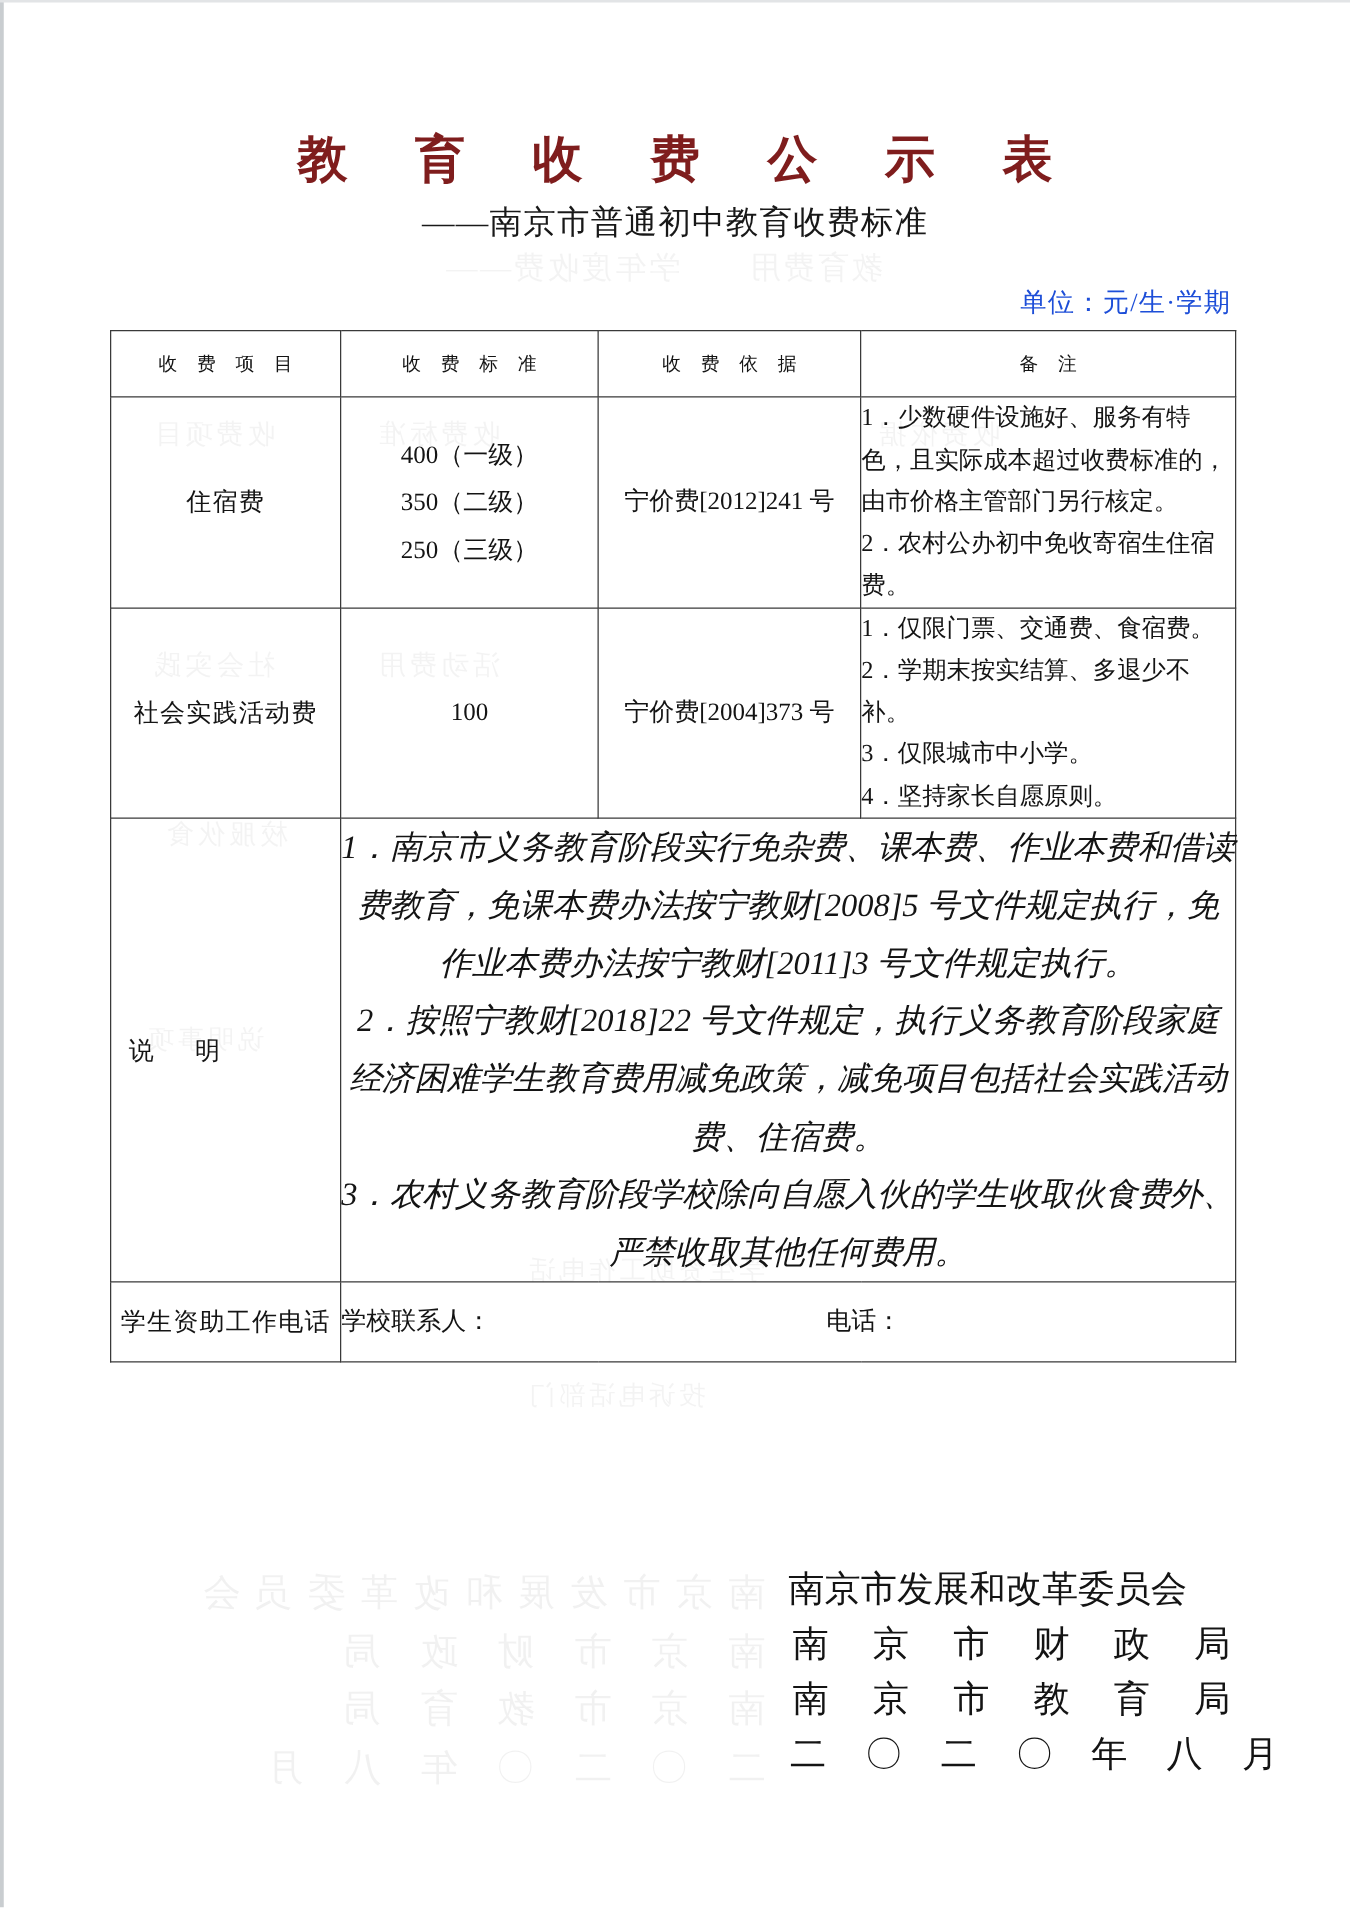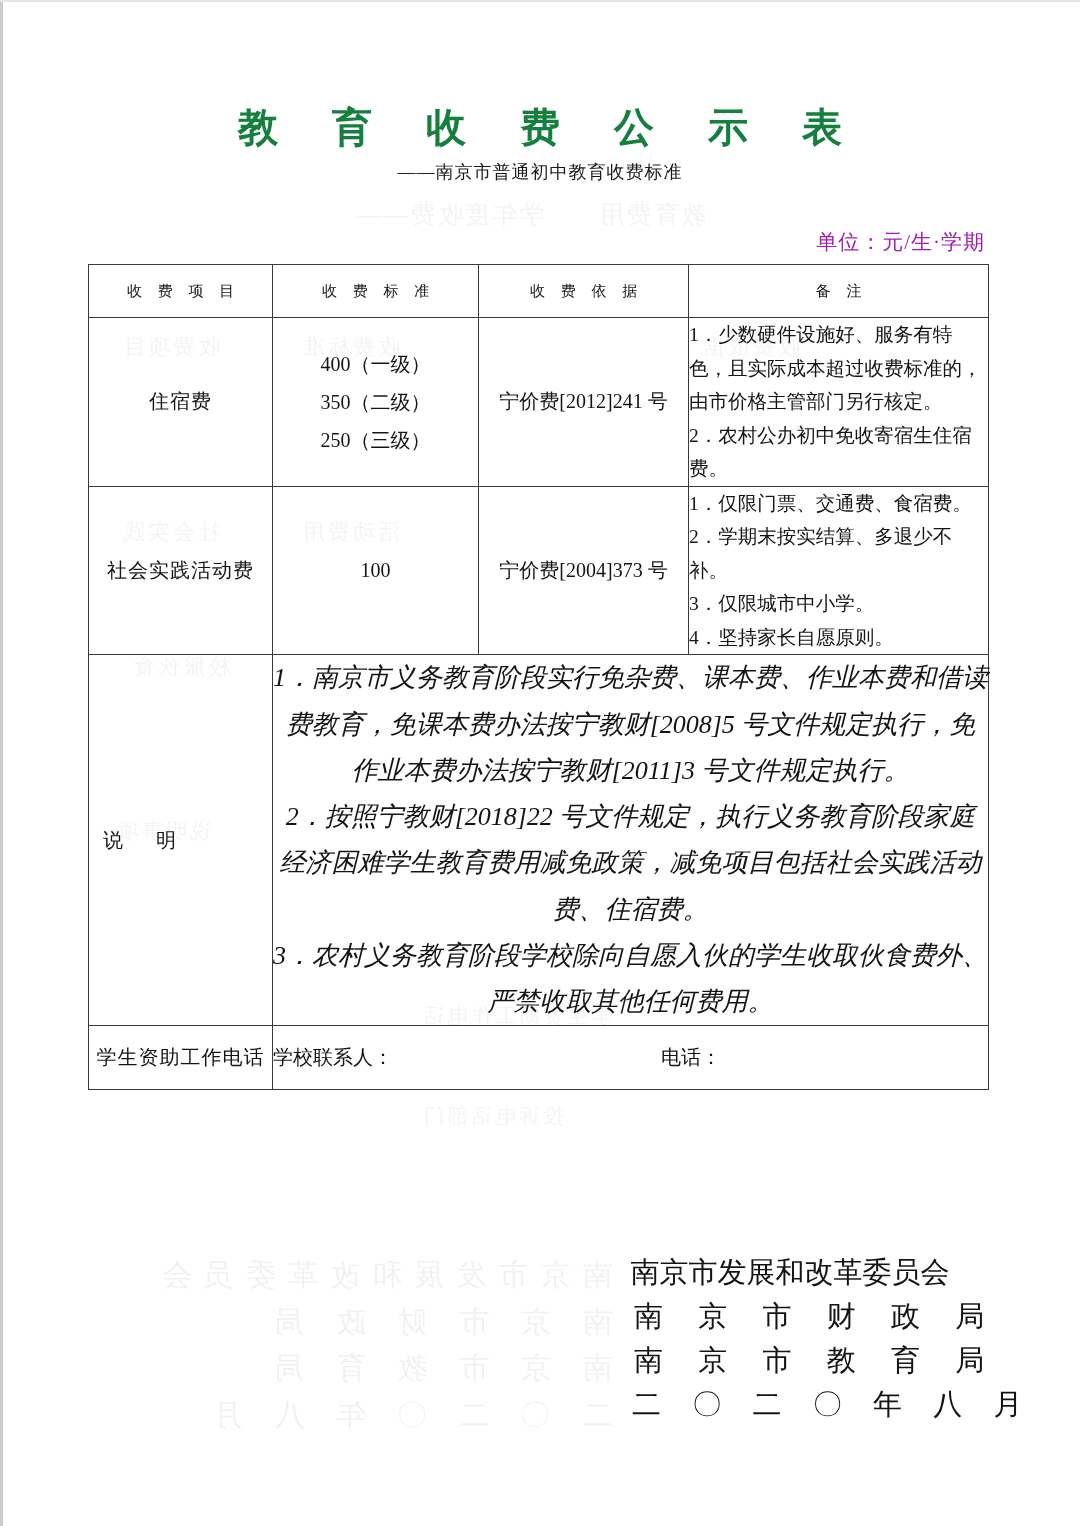--- a/index.html
+++ b/index.html
@@ -123,39 +123,39 @@
     position: absolute;
     left: 0;
     top: 100px;
     width: 1080px;
     text-align: center;
     font-size: 40px;
     font-weight: bold;
     letter-spacing: 22px;
     text-indent: 22px;
     font-family: "Liberation Serif", "DejaVu Serif", serif;
-    color: #15803d;
+    color: #7f1d1d;
   }
   .doc-subtitle {
     position: absolute;
     left: 0;
     top: 160px;
     width: 1080px;
     text-align: center;
-    font-size: 18px;
+    font-size: 26px;
     letter-spacing: 1px;
     color: #181818;
   }
   .unit-line {
     position: absolute;
     right: 95px;
     top: 228px;
     font-size: 21px;
     letter-spacing: 1px;
-    color: #a21caf;
+    color: #1d4ed8;
   }
 
   
   .fee-table {
     position: absolute;
     left: 88px;
     top: 264px;
     width: 900px;
     border-collapse: collapse;
     table-layout: fixed;

